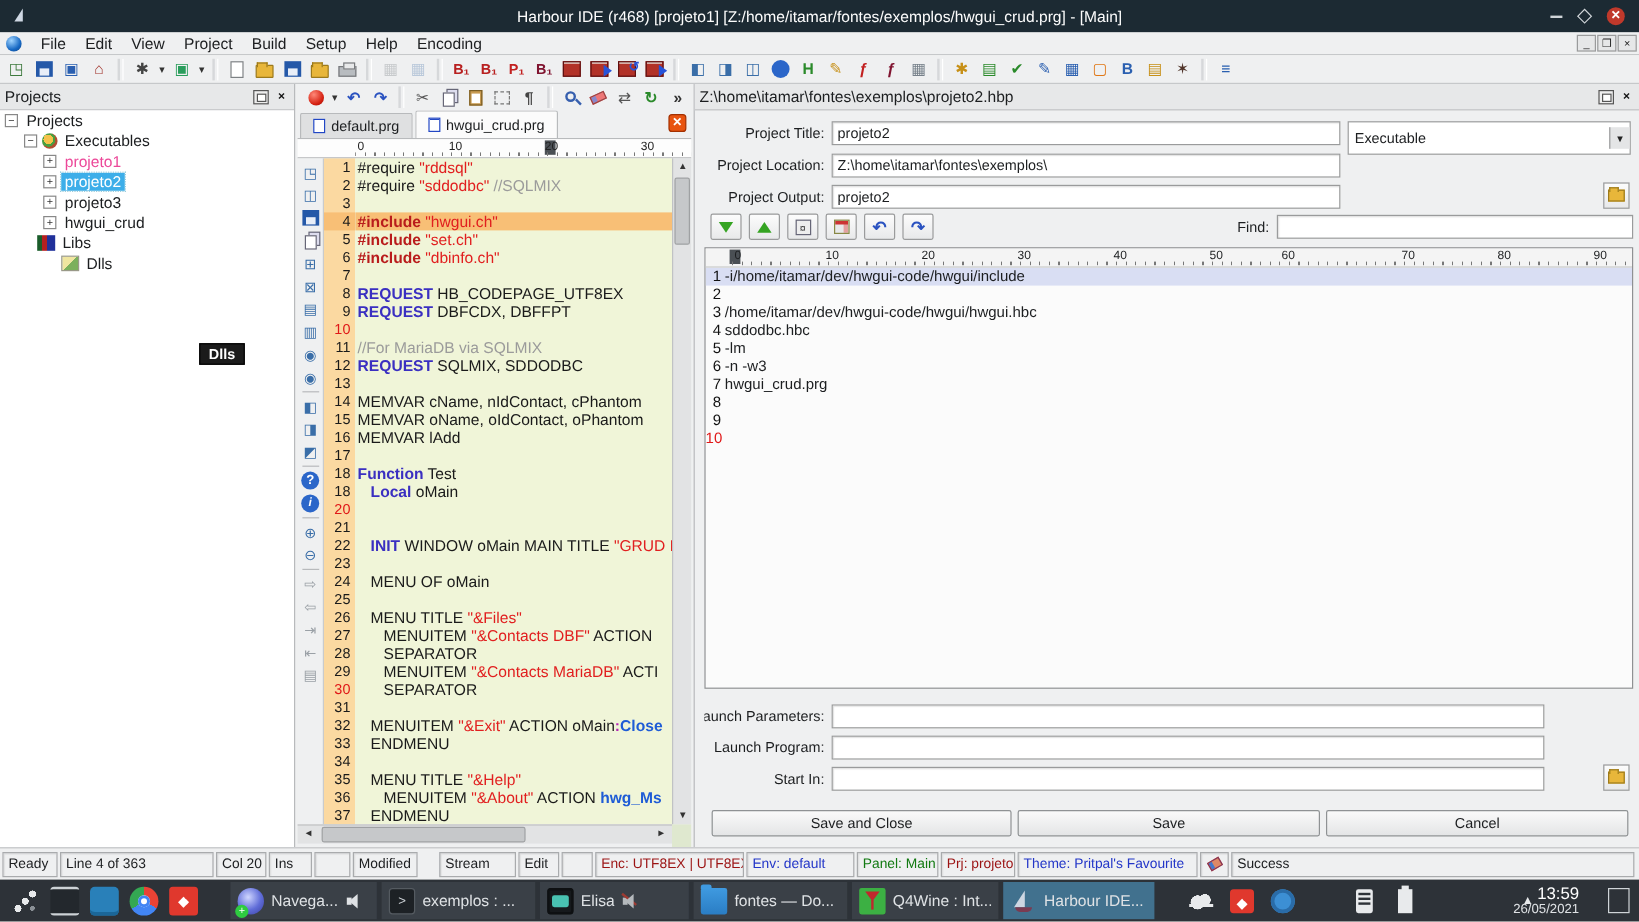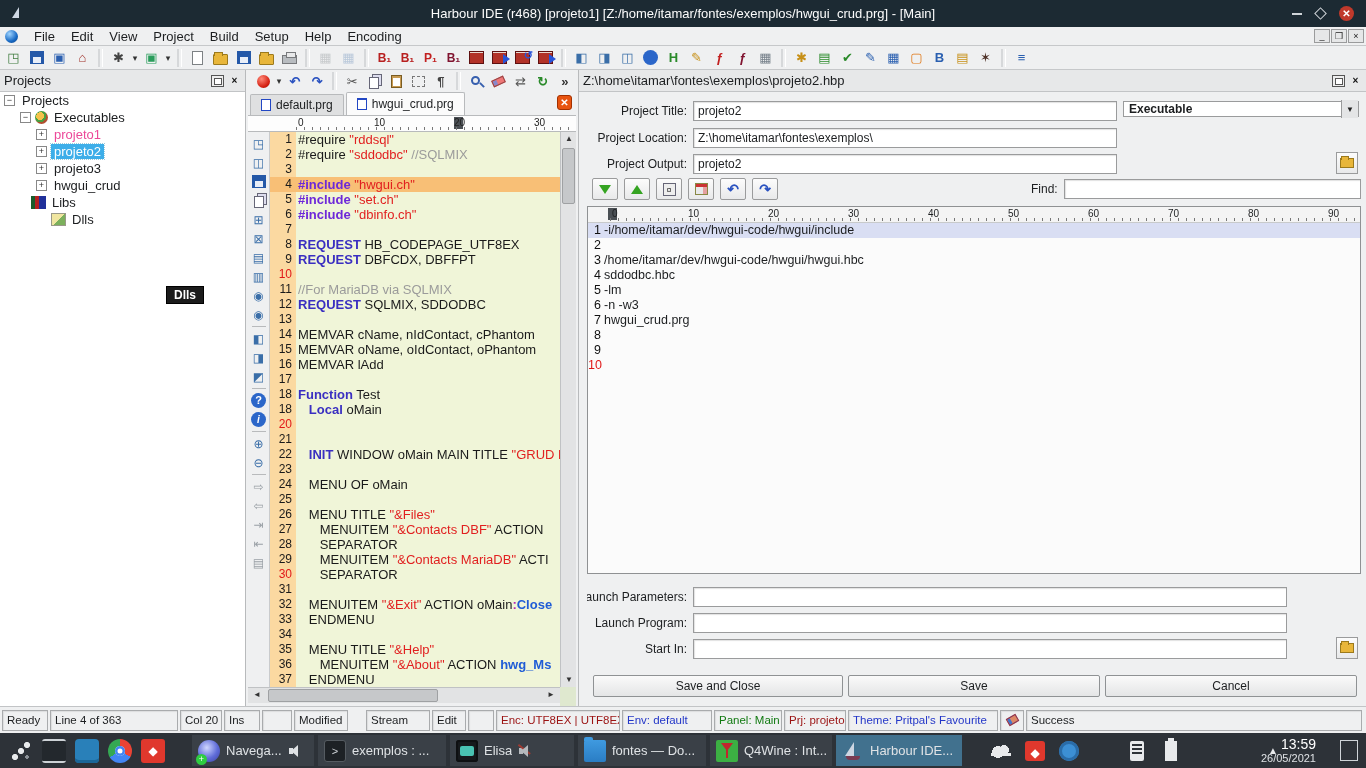--- a/index.html
+++ b/index.html
@@ -102,37 +102,37 @@
   .si { width:17px; height:17px; display:flex; align-items:center; justify-content:center; font-size:12px; color:#3a6ea8; margin:1px 0; }
   .ssep { width:14px; border-top:1px solid #b8babc; margin:2px 0; }
   .gutter { width:26px; background:#fbd9a1; font-size:12px; text-align:right; color:#1a1a1a; }
   .gutter .ln { height:15px; line-height:15px; padding-right:4px; }
   .gutter .ln.red { color:#e01818; }
   .gutter .ln.cur { background:#f8bf76; }
   .codearea { flex:1; background:#f0f5d8; overflow:hidden; font-size:13px; }
   .cl { height:15px; line-height:15px; white-space:pre; padding-left:2px; }
   .cl.cur { background:#f8bf76; }
   .cl .p { color:#1a1a1a;text-align:right; } .cl .s { color:#e11f1f; } .cl .c { color:#9b9b9b; }
-  .cl .k { color:#3a2fc1; font-weight:bold; } .cl .i { color:#6d28d9; font-weight:bold; }
+  .cl .k { color:#3a2fc1; font-weight:bold; } .cl .i { color:#b91c1c; font-weight:bold; }
   .cl .m { color:#1f5cd6; font-weight:bold; } .cl .d { color:#b428b4; font-weight:bold; }
   .vscroll { width:16px; background:#e2e3e4; border-left:1px solid #c0c2c4; position:relative; }
   .vthumb { position:absolute; left:1px; right:1px; top:16px; height:56px; background:#c6c8ca; border:1px solid #9fa1a3; border-radius:2px; }
   .sarrow { position:absolute; width:14px; height:14px; left:1px; font-size:8px; text-align:center; line-height:14px; color:#333; }
   .hscroll { position:absolute; left:0; top:617px; width:312px; height:16px; background:#e2e3e4; border-top:1px solid #c0c2c4; }
   .hthumb { position:absolute; left:20px; top:1px; width:170px; height:13px; background:#c6c8ca; border:1px solid #9fa1a3; border-radius:2px; }
   .corner { position:absolute; left:312px; top:617px; width:16px; height:19px; background:#dfe8cf; }
 
   
   .dock-right { position:absolute; left:578px; top:0; width:788px; height:636px; background:#eff0f1; border-left:1px solid #b8babc; }
   .frow { position:absolute; height:22px; display:flex; align-items:center; font-size:12px; }
   .flabel { width:100px; text-align:right; margin-right:6px; white-space:nowrap; }
   .clipL { position:relative; overflow:hidden; height:15px; }
   .clipL span { position:absolute; right:0; white-space:nowrap; }
   .input { background:#fff; border:1px solid #9a9b9c; box-shadow:inset 1px 1px 1px rgba(0,0,0,.12); height:20px; font-size:12px; padding:0 4px; display:flex; align-items:center; white-space:nowrap; overflow:hidden; }
-  .dropdown { position:absolute; background:#fff; border:1px solid #9a9b9c; height:16px; font-size:12px; display:flex; align-items:center; padding-left:5px;font-weight:bold; }
+  .dropdown { position:absolute; background:#fff; border:1px solid #9a9b9c; height:28px; font-size:12px; display:flex; align-items:center; padding-left:5px; }
   .dd-btn { margin-left:auto; width:17px; height:18px; background:#e4e5e6; border-left:1px solid #9a9b9c; display:flex; align-items:center; justify-content:center; font-size:8px; color:#222; }
   .toolbtn { width:26px; height:22px; border:1px solid #9a9b9c; background:linear-gradient(#fcfcfc,#e8e9ea); border-radius:2px; display:inline-flex; align-items:center; justify-content:center; margin-right:5px; font-size:14px; }
   .hbp-edit { position:absolute; left:8px; top:136px; width:774px; height:368px; border:1px solid #8f9193; background:#fbfbfb; overflow:hidden; }
   .hruler { position:relative; height:16px; background:#f4f4f4; border-bottom:1px solid #c8cacb; font-size:10px; overflow:hidden; }
   .hruler:after { content:""; position:absolute; left:22px; right:0; bottom:1px; height:3px; background:repeating-linear-gradient(to right,#777 0 1px, transparent 1px 8px); }
   .hline { height:15px; line-height:15px; display:flex; white-space:pre; font-size:12.5px; }
   .hline .hn { width:16px; text-align:right; padding-right:3px; flex:none; color:#111; }
   .hline .hn.red { color:#e01818; }
   .hline.hl { background:#d9def3; }
   .bigbtn { position:absolute; top:605px; height:22px; background:linear-gradient(#fafafa,#e4e5e6); border:1px solid #8f9294; border-radius:2px; font-size:12px; display:flex; align-items:center; justify-content:center; }
@@ -647,21 +647,21 @@
 
       <div class="hbp-edit">
         <div class="hruler" id="hbp-ruler">
             <span class="rcursor" style="left: 20px;"></span>
             <span class="rmark" style="left: 24px;">0</span>
             <span class="rmark" style="left: 100px;">10</span>
             <span class="rmark" style="left: 180px;">20</span>
             <span class="rmark" style="left: 260px;">30</span>
             <span class="rmark" style="left: 340px;">40</span>
             <span class="rmark" style="left: 420px;">50</span>
-            <span class="rmark" style="left: 500px;">60</span>
+            <span class="rmark" style="left: 480px;">60</span>
             <span class="rmark" style="left: 580px;">70</span>
             <span class="rmark" style="left: 660px;">80</span>
             <span class="rmark" style="left: 740px;">90</span>
           </div>
         <div id="hbp-lines">
             <div class="hline hl"><span class="hn">1</span><span>-i/home/itamar/dev/hwgui-code/hwgui/include</span></div>
             <div class="hline"><span class="hn">2</span><span></span></div>
             <div class="hline"><span class="hn">3</span><span>/home/itamar/dev/hwgui-code/hwgui/hwgui.hbc</span></div>
             <div class="hline"><span class="hn">4</span><span>sddodbc.hbc</span></div>
             <div class="hline"><span class="hn">5</span><span>-lm</span></div>

